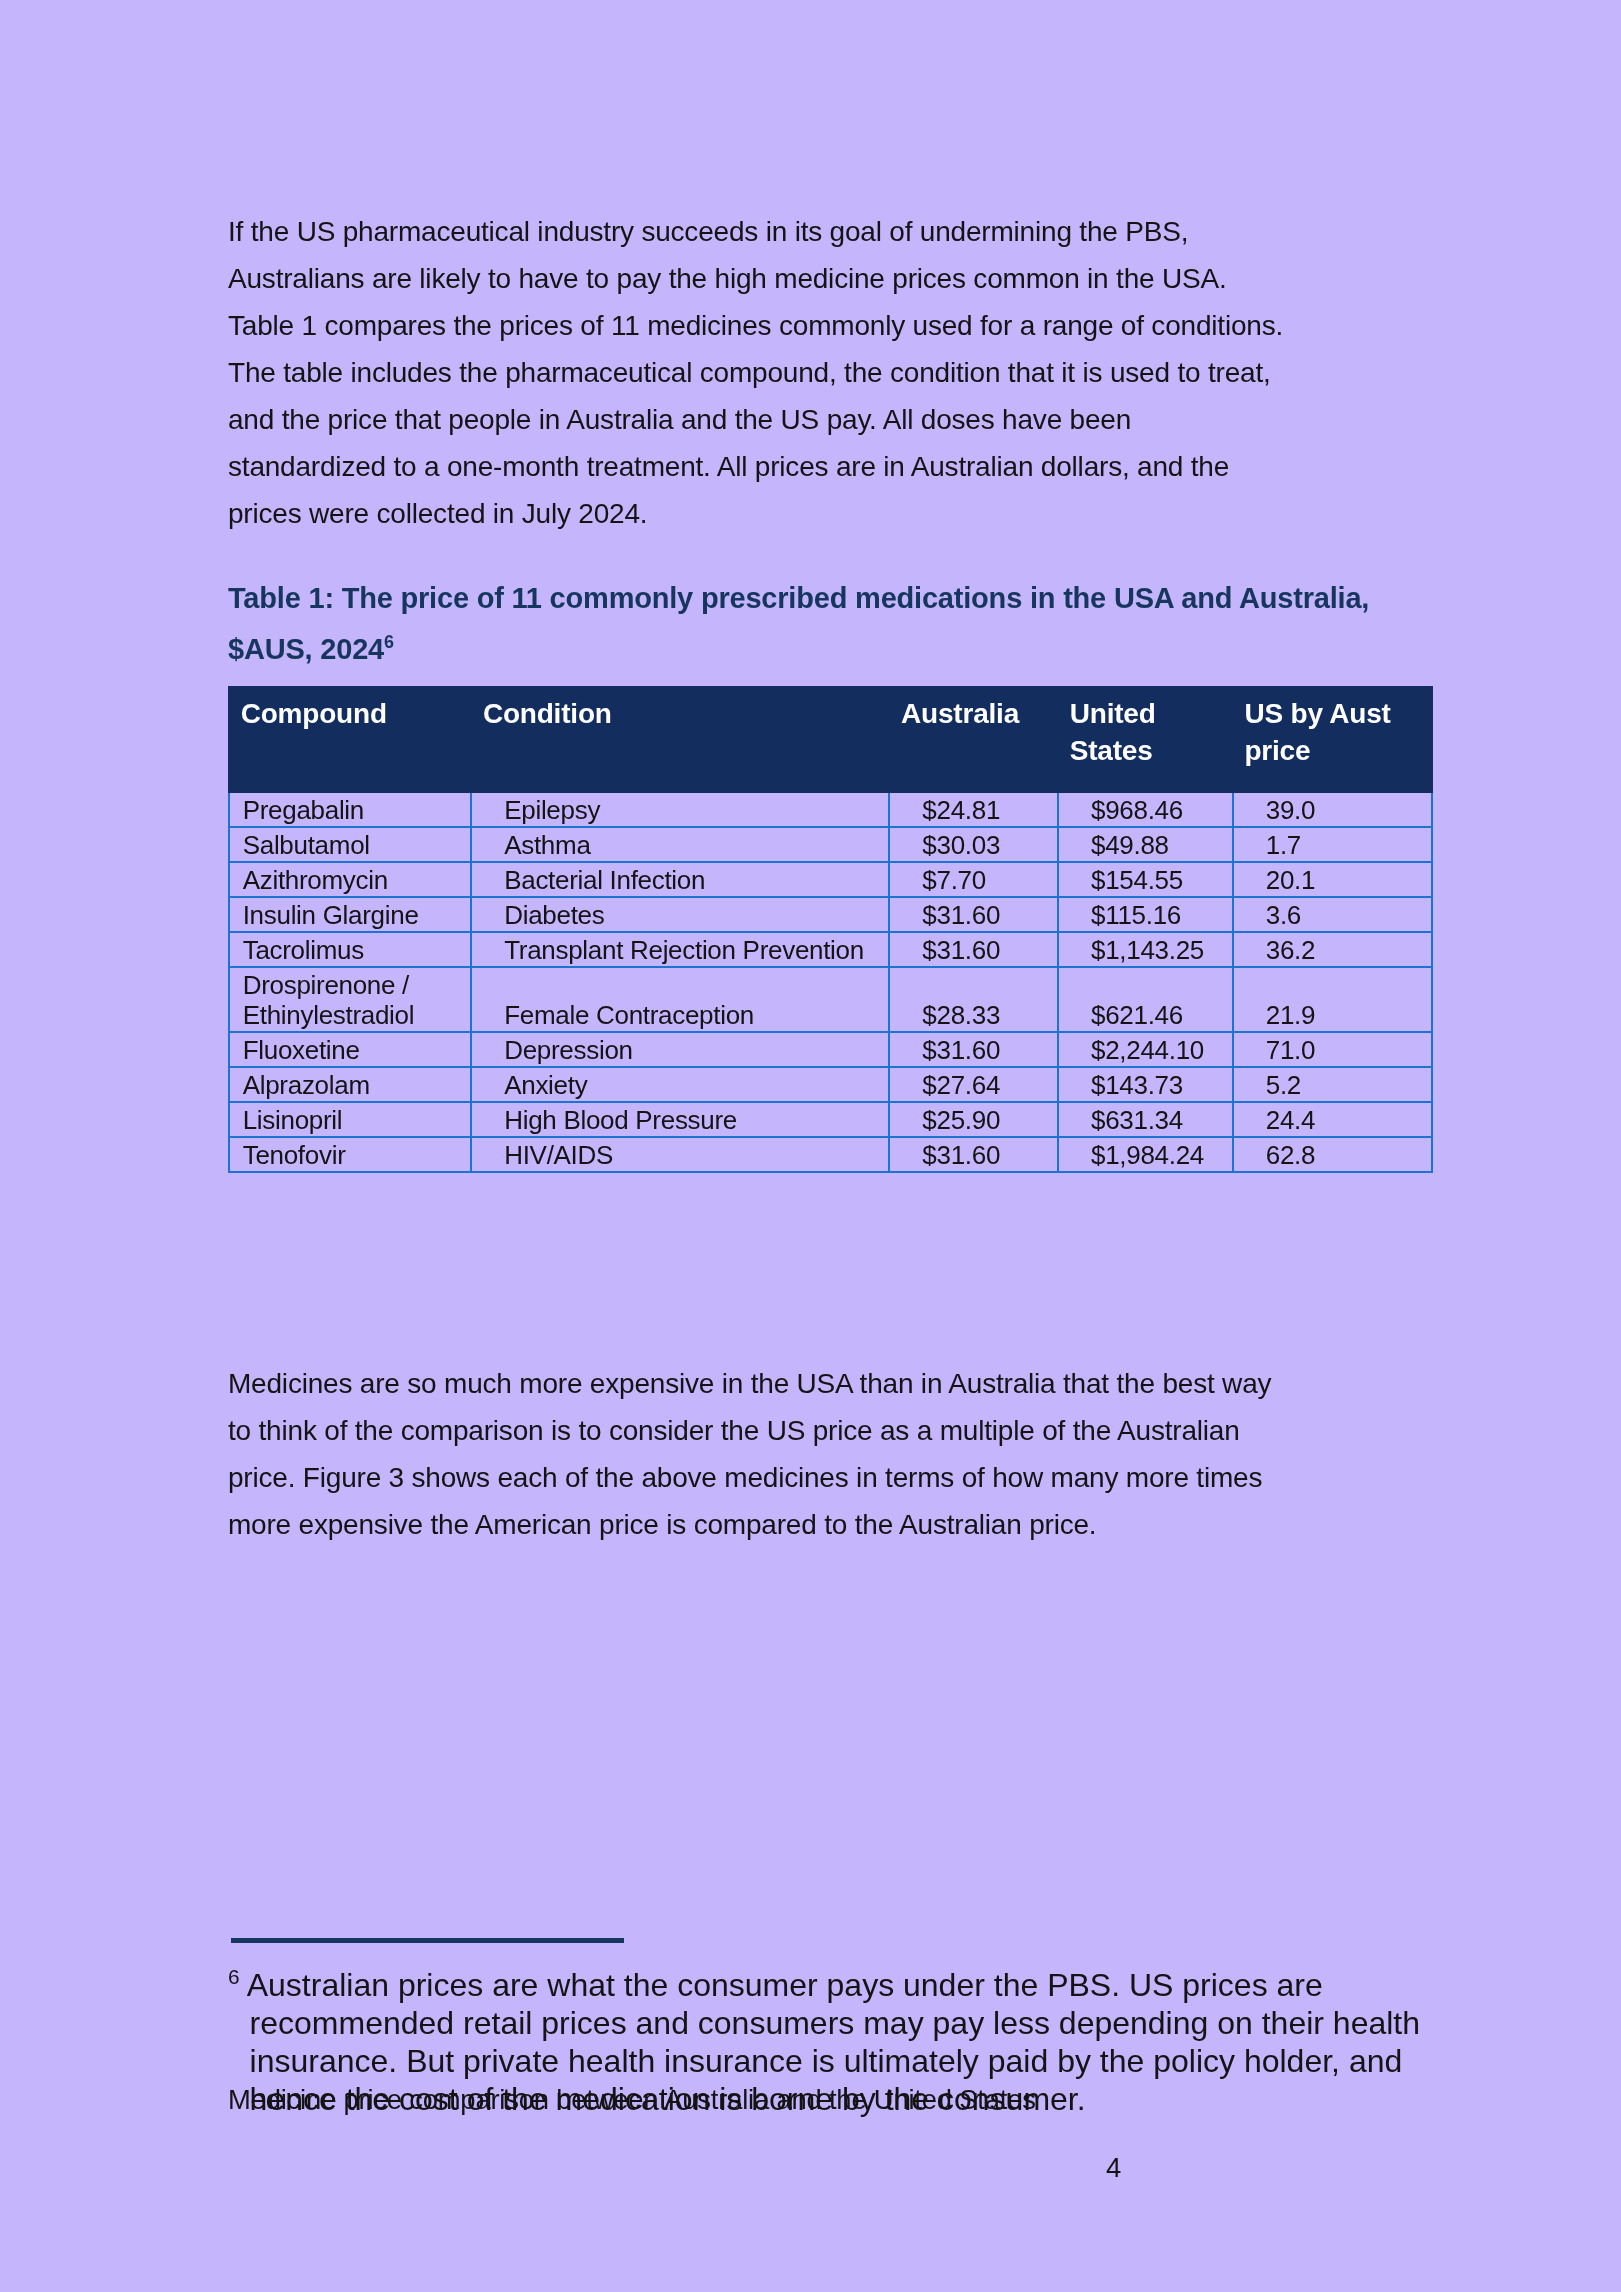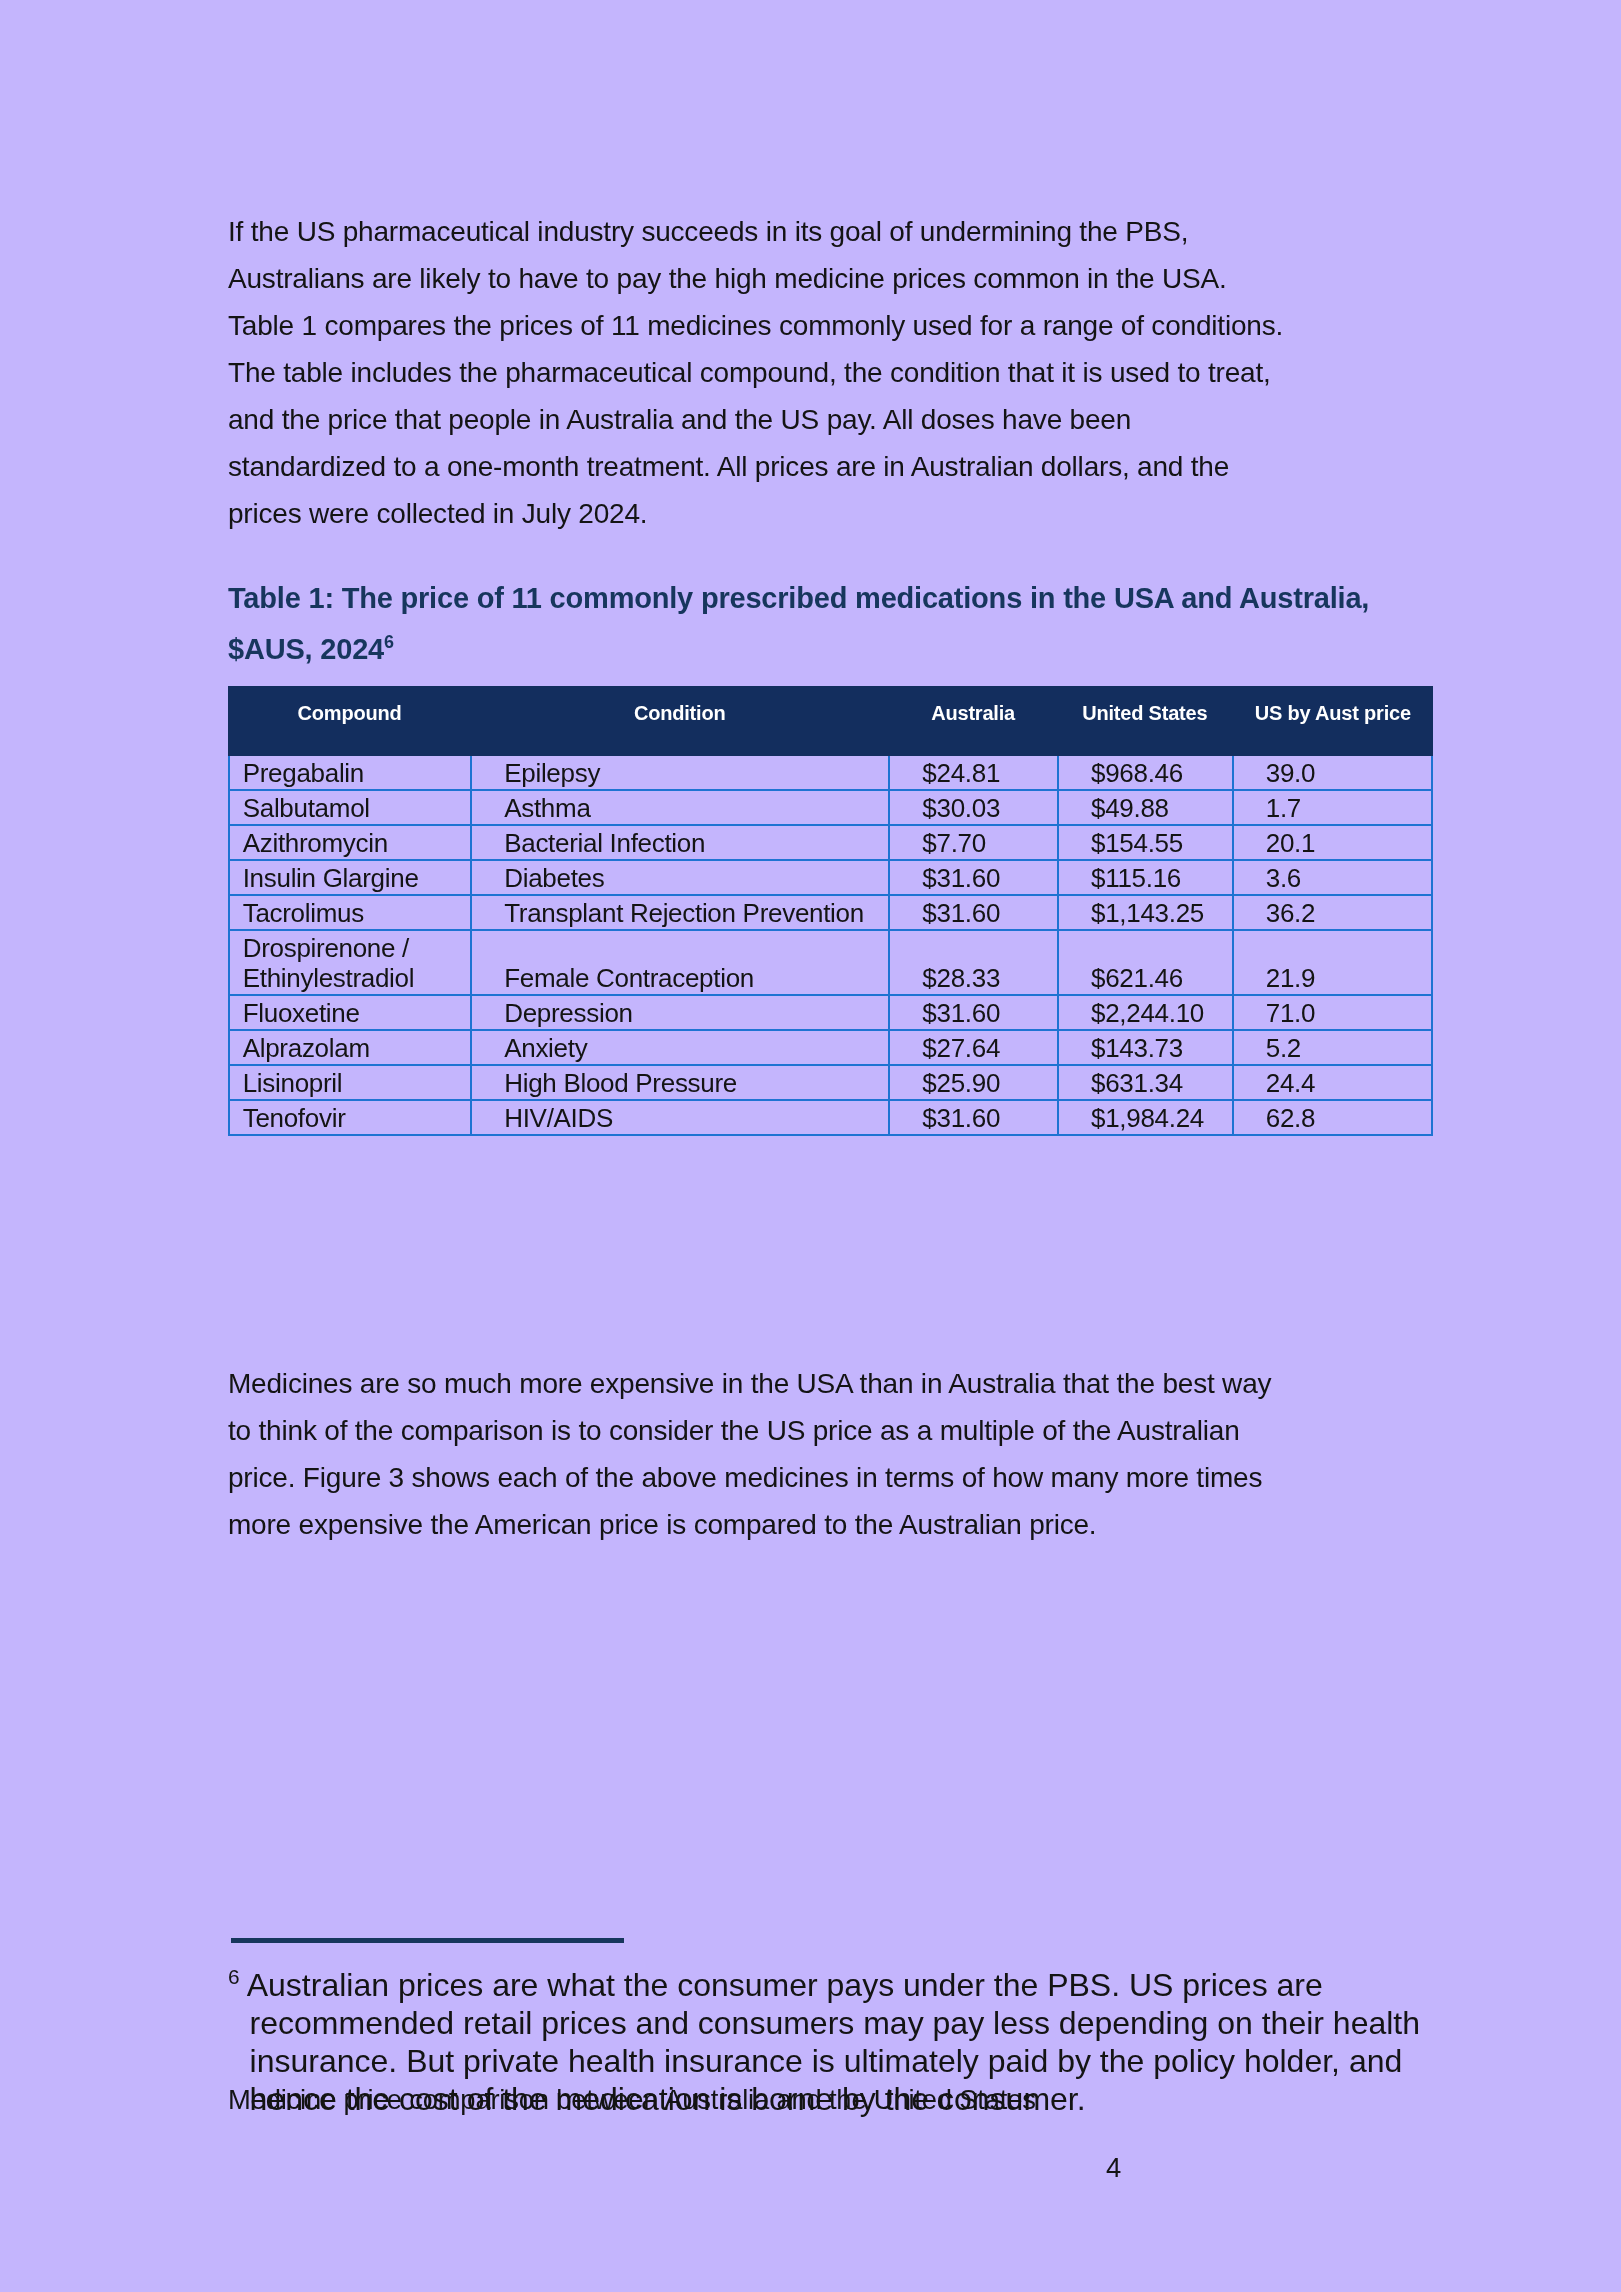--- a/index.html
+++ b/index.html
@@ -42,22 +42,22 @@
     table-layout:fixed;
   }
   .price-table col.c-compound{width:20.1%;}
   .price-table col.c-condition{width:34.7%;}
   .price-table col.c-aus{width:14.0%;}
   .price-table col.c-us{width:14.5%;}
   .price-table col.c-ratio{width:16.7%;}
   .price-table th{
     background:var(--header-bg);
     color:#ffffff;
-    font-size:20px;font-weight:bold;
-    text-align:center;vertical-align:top;
+    font-size:28px;font-weight:bold;
+    text-align:left;vertical-align:top;
     line-height:37px;
     padding:8.8px 11.8px 24.5px 12.7px;
     letter-spacing:-0.2px;
   }
   .price-table td{
     font-size:26px;line-height:30px;
     padding:2px 7.8px 1px 12.7px;
     vertical-align:bottom;
     border-left:2px solid var(--table-border);
     border-bottom:2px solid var(--table-border);

